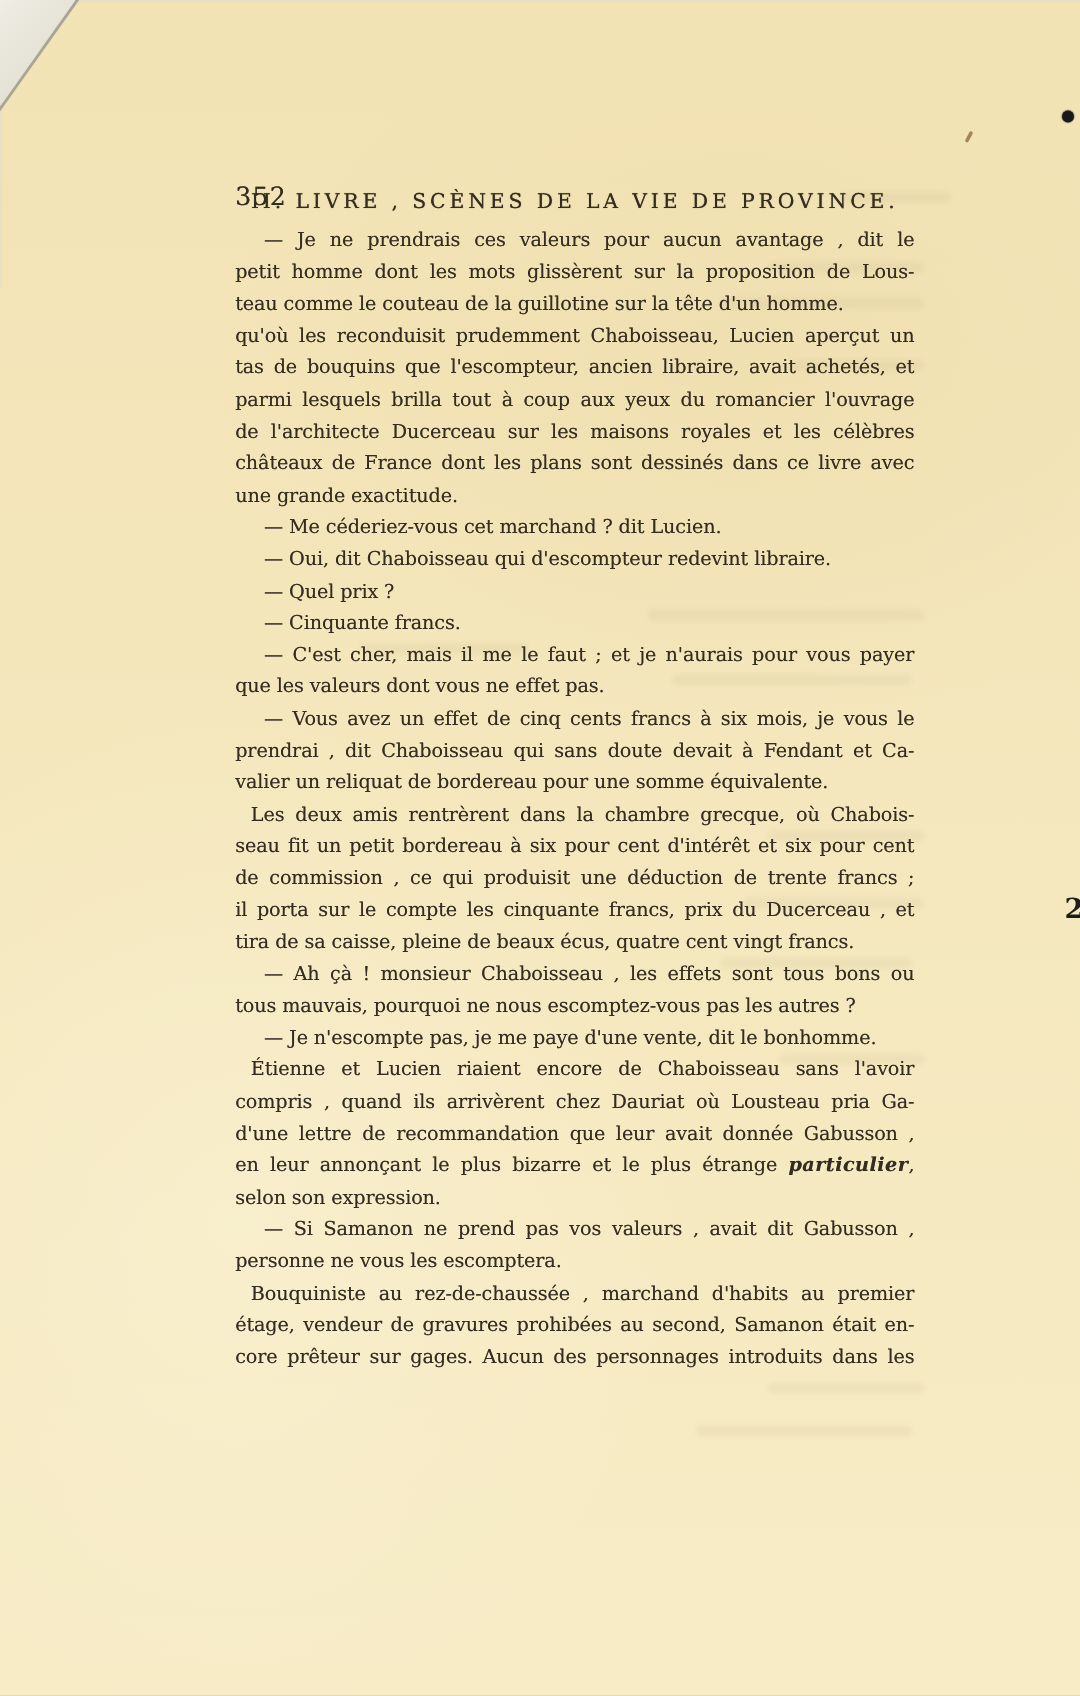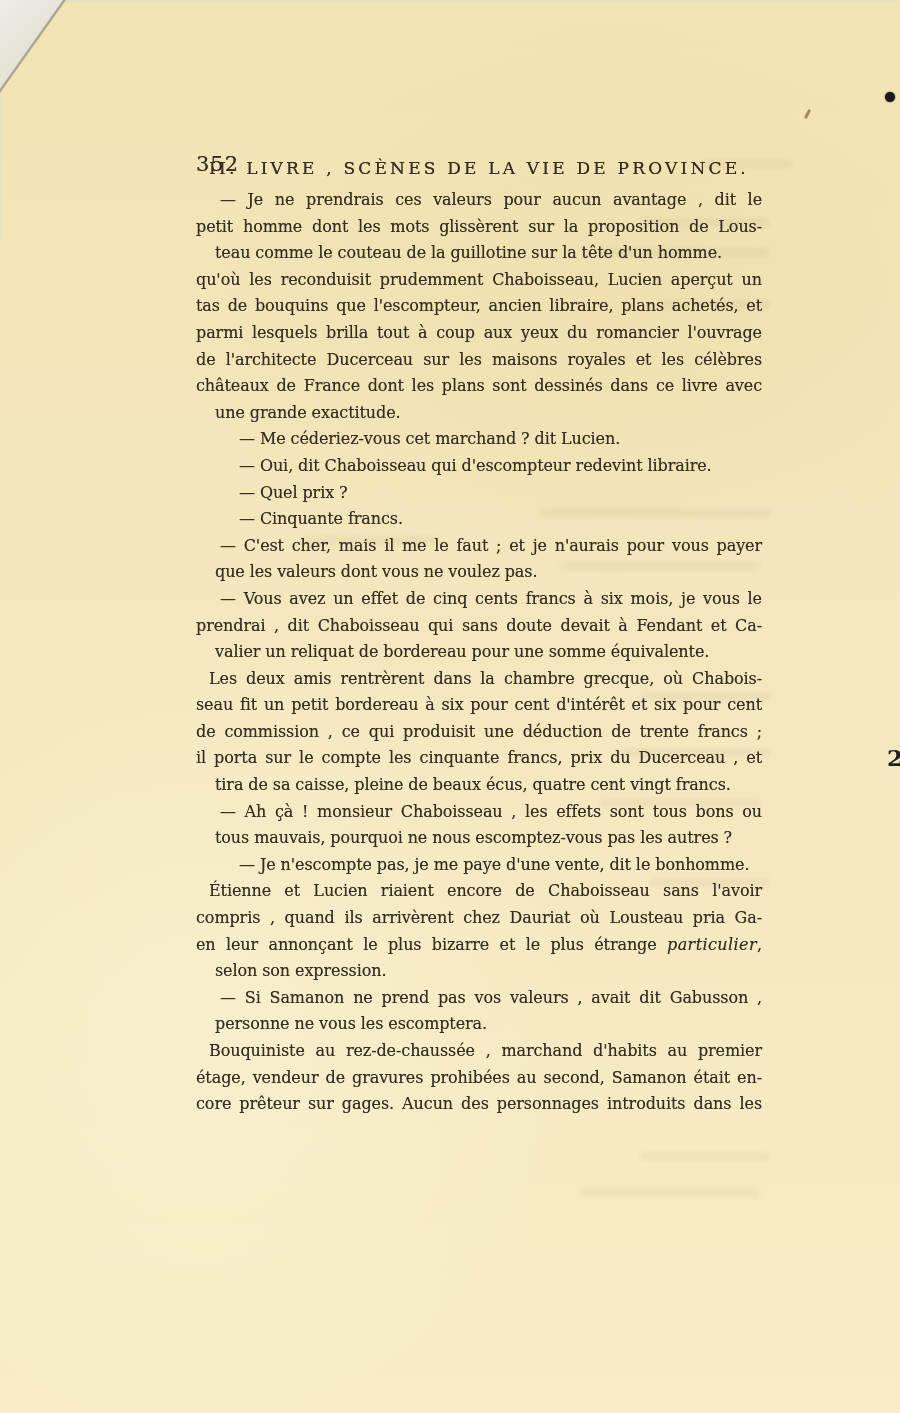--- a/index.html
+++ b/index.html
@@ -40,24 +40,24 @@
     text-shadow: 0 0 0.6px rgba(51,44,32,0.8);
   }
 
   
   .text-block {
     position: absolute; left: 196px; top: 187px; width: 566px;
     font-size: 16px; line-height: 26.6px; letter-spacing: -0.1px;
     text-shadow: 0 0 0.5px rgba(51,44,32,0.55);
   }
   .line { text-align: justify; text-align-last: justify; }
-  .line.plast { text-align-last: left; margin-left: 19px; }
+  .line.plast { text-align-last: left; }
   .line.first.nar { text-indent: 13px; }
   .line.first.dlg { text-indent: 24px; }
-  .line i { font-style: italic; letter-spacing: 0.4px; }
+  .line i { font-style: italic; letter-spacing: 0.4px; font-weight: bold; }
 
   
   .ink-dot {
     position: absolute; left: 885px; top: 92px; width: 10px; height: 10px;
     border-radius: 50%; background: #191919;
     box-shadow: 0 0 1px 0.5px rgba(25,25,25,0.45);
   }
   .edge-glyph {
     position: absolute; left: 887px; top: 744px; width: 13px; height: 27px;
     overflow: hidden; font-weight: bold; font-size: 23px; line-height: 27px;
@@ -100,44 +100,45 @@
   <div class="smudge" style="left:580px; top:1188px; width:180px;"></div>
 
   <div class="pagenum">352</div>
   <div class="runtitle">II. LIVRE , SCÈNES DE LA VIE DE PROVINCE.</div>
 
   <div class="text-block">
       <div class="line dlg first"><span>— Je ne prendrais ces valeurs pour aucun avantage , dit le</span></div>
       <div class="line dlg"><span>petit homme dont les mots glissèrent sur la proposition de Lous-</span></div>
       <div class="line dlg plast"><span>teau comme le couteau de la guillotine sur la tête d'un homme.</span></div>
       <div class="line nar"><span>qu'où les reconduisit prudemment Chaboisseau, Lucien aperçut un</span></div>
-      <div class="line nar"><span>tas de bouquins que l'escompteur, ancien libraire, plans achetés, et</span></div>
+      <div class="line nar"><span>tas de bouquins que l'escompteur, ancien libraire, avait achetés, et</span></div>
       <div class="line nar"><span>parmi lesquels brilla tout à coup aux yeux du romancier l'ouvrage</span></div>
       <div class="line nar"><span>de l'architecte Ducerceau sur les maisons royales et les célèbres</span></div>
       <div class="line nar"><span>châteaux de France dont les plans sont dessinés dans ce livre avec</span></div>
       <div class="line nar plast"><span>une grande exactitude.</span></div>
       <div class="line dlg first plast"><span>— Me céderiez-vous cet marchand ? dit Lucien.</span></div>
       <div class="line dlg first plast"><span>— Oui, dit Chaboisseau qui d'escompteur redevint libraire.</span></div>
       <div class="line dlg first plast"><span>— Quel prix ?</span></div>
       <div class="line dlg first plast"><span>— Cinquante francs.</span></div>
       <div class="line dlg first"><span>— C'est cher, mais il me le faut ; et je n'aurais pour vous payer</span></div>
-      <div class="line dlg plast"><span>que les valeurs dont vous ne voulez pas.</span></div>
+      <div class="line dlg plast"><span>que les valeurs dont vous ne effet pas.</span></div>
       <div class="line dlg first"><span>— Vous avez un effet de cinq cents francs à six mois, je vous le</span></div>
       <div class="line dlg"><span>prendrai , dit Chaboisseau qui sans doute devait à Fendant et Ca-</span></div>
       <div class="line dlg plast"><span>valier un reliquat de bordereau pour une somme équivalente.</span></div>
       <div class="line nar first"><span>Les deux amis rentrèrent dans la chambre grecque, où Chabois-</span></div>
       <div class="line nar"><span>seau fit un petit bordereau à six pour cent d'intérêt et six pour cent</span></div>
       <div class="line nar"><span>de commission , ce qui produisit une déduction de trente francs ;</span></div>
       <div class="line nar"><span>il porta sur le compte les cinquante francs, prix du Ducerceau , et</span></div>
       <div class="line nar plast"><span>tira de sa caisse, pleine de beaux écus, quatre cent vingt francs.</span></div>
       <div class="line dlg first"><span>— Ah çà ! monsieur Chaboisseau , les effets sont tous bons ou</span></div>
       <div class="line dlg plast"><span>tous mauvais, pourquoi ne nous escomptez-vous pas les autres ?</span></div>
       <div class="line dlg first plast"><span>— Je n'escompte pas, je me paye d'une vente, dit le bonhomme.</span></div>
       <div class="line nar first"><span>Étienne et Lucien riaient encore de Chaboisseau sans l'avoir</span></div>
       <div class="line nar"><span>compris , quand ils arrivèrent chez Dauriat où Lousteau pria Ga-</span></div>
+      <div class="line nar"><span>d'une lettre de recommandation que leur avait donnée Gabusson ,</span></div>
       <div class="line nar"><span>en leur annonçant le plus bizarre et le plus étrange </span><i>particulier</i><span>,</span></div>
       <div class="line nar plast"><span>selon son expression.</span></div>
       <div class="line dlg first"><span>— Si Samanon ne prend pas vos valeurs , avait dit Gabusson ,</span></div>
       <div class="line dlg plast"><span>personne ne vous les escomptera.</span></div>
       <div class="line nar first"><span>Bouquiniste au rez-de-chaussée , marchand d'habits au premier</span></div>
       <div class="line nar"><span>étage, vendeur de gravures prohibées au second, Samanon était en-</span></div>
       <div class="line nar"><span>core prêteur sur gages. Aucun des personnages introduits dans les</span></div>
     </div>
 
   <div class="speck"></div>

